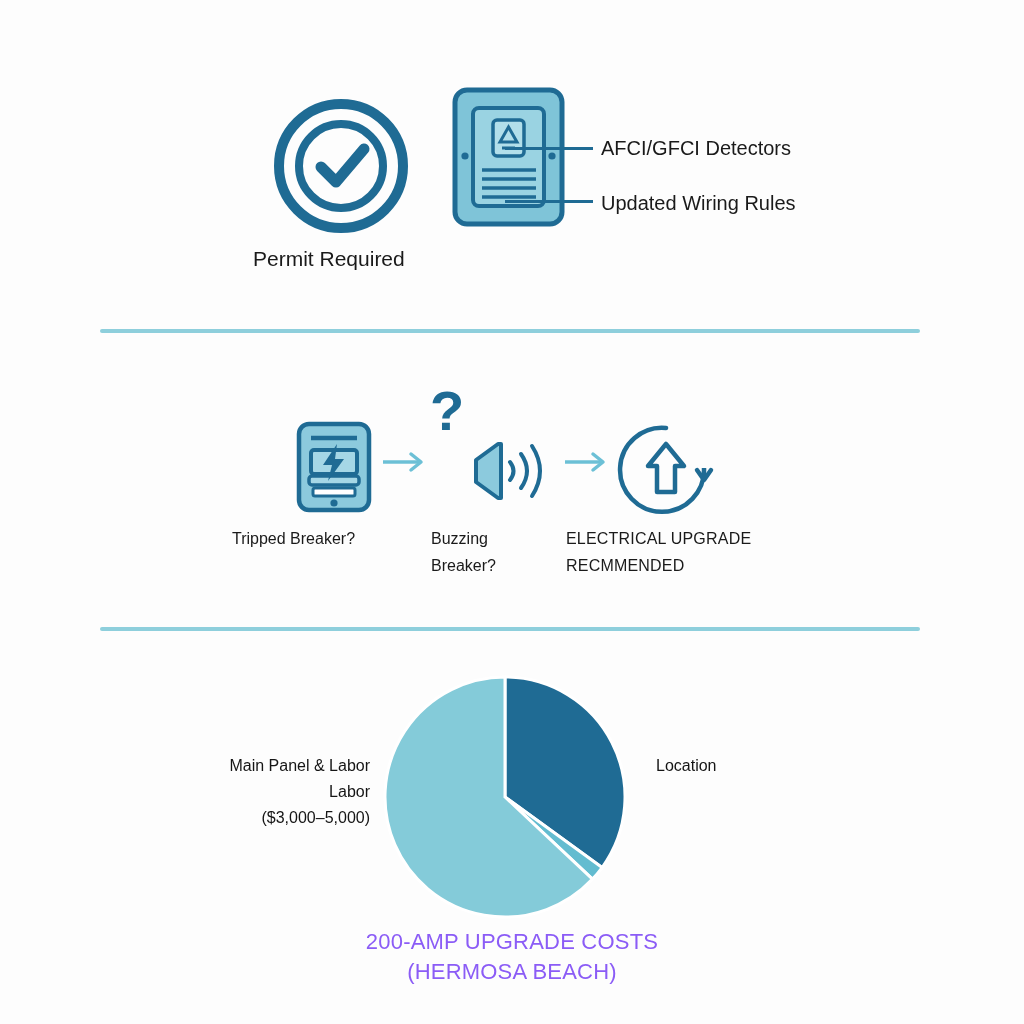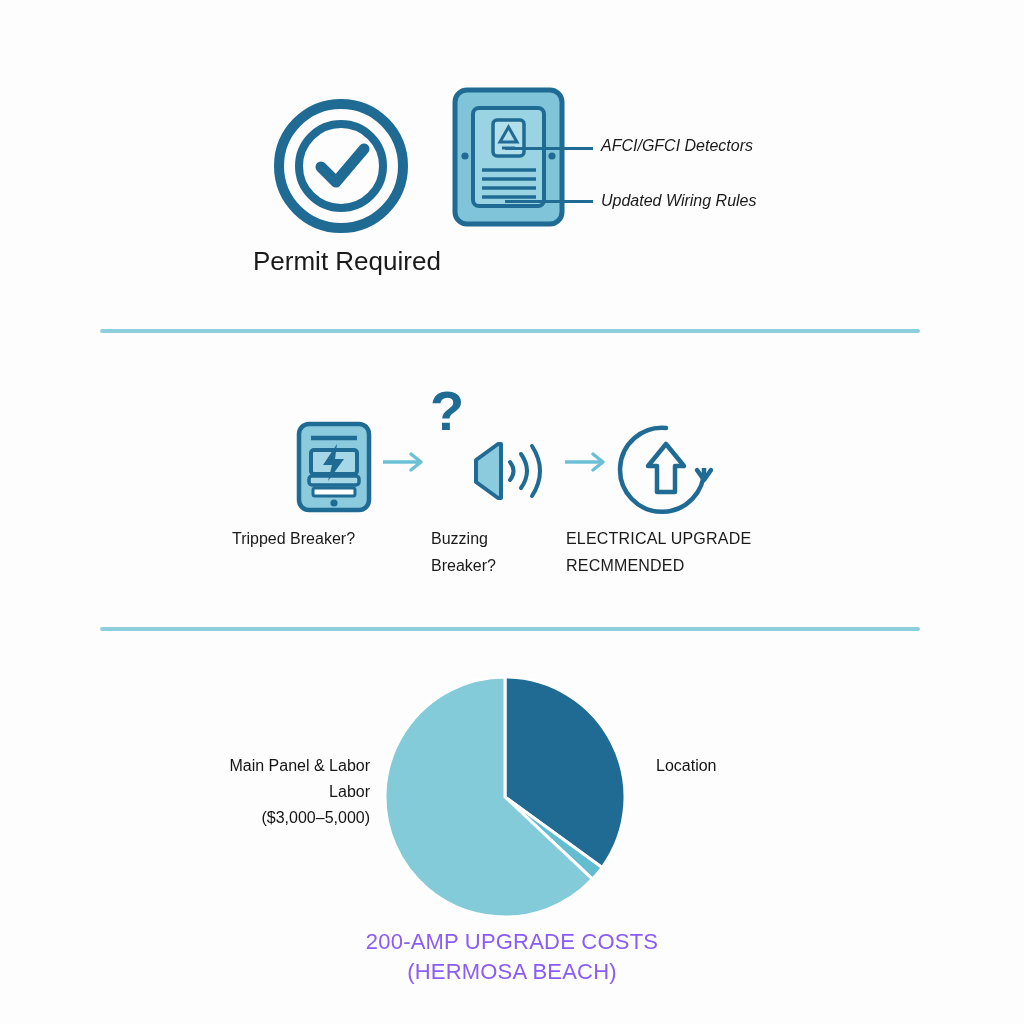--- a/index.html
+++ b/index.html
@@ -19,22 +19,22 @@
   }
   .abs { position: absolute; }
 
   
   .txt {
     color: #1a1a1a;
     font-family: "Liberation Sans", sans-serif;
     white-space: pre;
     line-height: 1.0;
   }
-  .label-lg { font-size: 26px; }
-  .label-md { font-size: 16px; font-style: italic; }
+  .label-lg { font-size: 21px; }
+  .label-md { font-size: 20px; }
   .caps { letter-spacing: 0.2px; }
 
   
   .divider {
     height: 4px;
     background: #8ecfdc;
     border-radius: 2px;
   }
 
   

